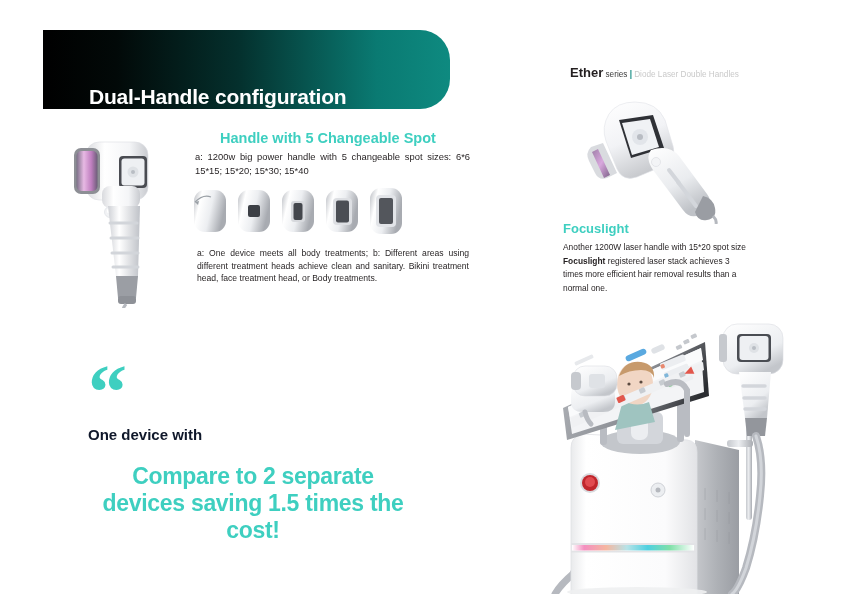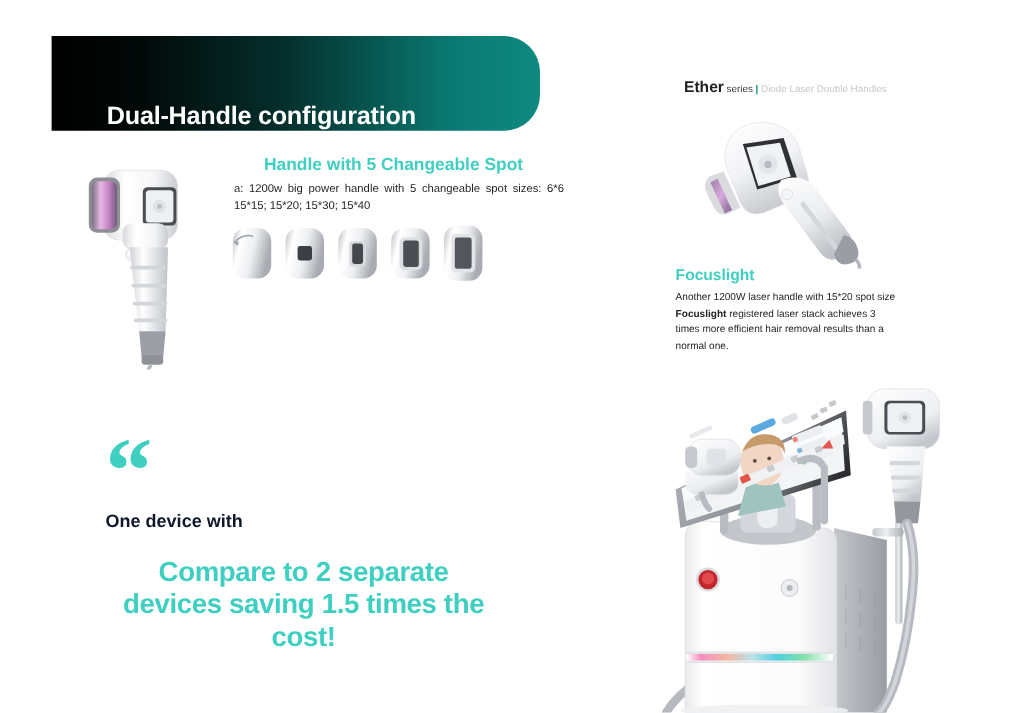--- a/index.html
+++ b/index.html
@@ -182,20 +182,21 @@
       <g>
         <rect x="178" y="6" width="32" height="46" rx="11" fill="url(#tipG)"></rect>
         <rect x="184" y="13" width="20" height="32" rx="4" fill="#e2e4e8"></rect>
         <rect x="187" y="16" width="14" height="26" rx="2" fill="#53565c"></rect>
       </g>
     </svg>
   </div>
 
   <div class="left-head">Handle with 5 Changeable Spot</div>
   <div class="left-body">a: 1200w big power handle with 5 changeable spot sizes: 6*6 15*15; 15*20; 15*30; 15*40</div>
+  <div class="left-body2">a: One device meets all body treatments; b: Different areas using different treatment heads achieve clean and sanitary. Bikini treatment head, face treatment head, or Body treatments.</div>
 
   <div class="quote-mark">“</div>
   <div class="quote-line q1">One device with</div>
   <div class="quote-accent">Compare to 2 separate devices saving 1.5 times the cost!</div>
 
   <div class="series">
     <b>Ether</b><span class="mid"> series </span><span class="pipe">|</span><span class="light"> Diode Laser Double Handles</span>
   </div>
 
   <div class="handle2">

